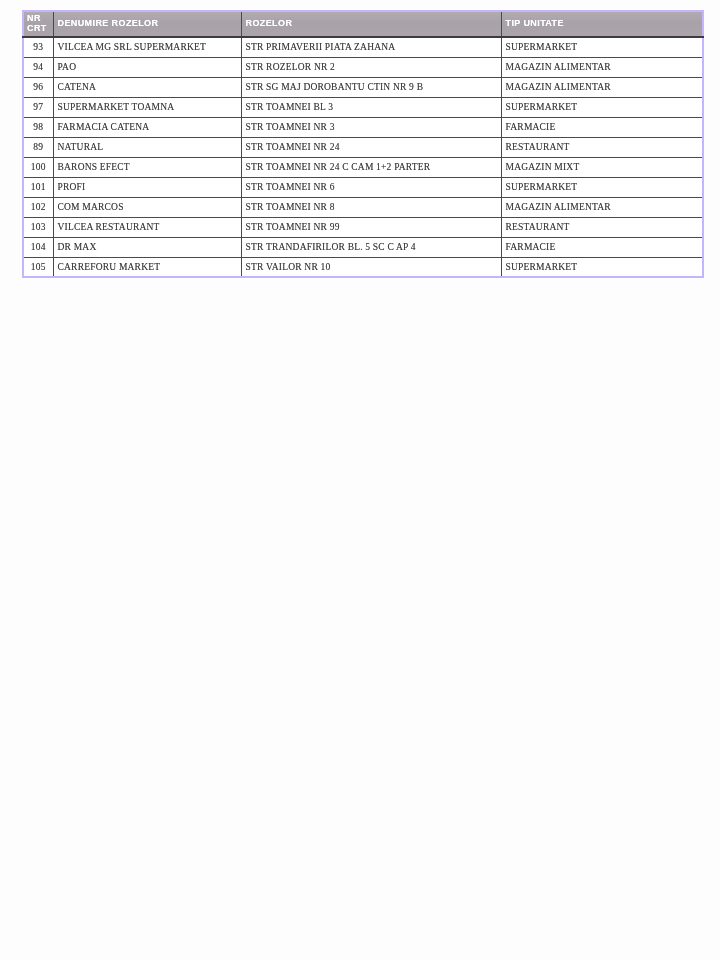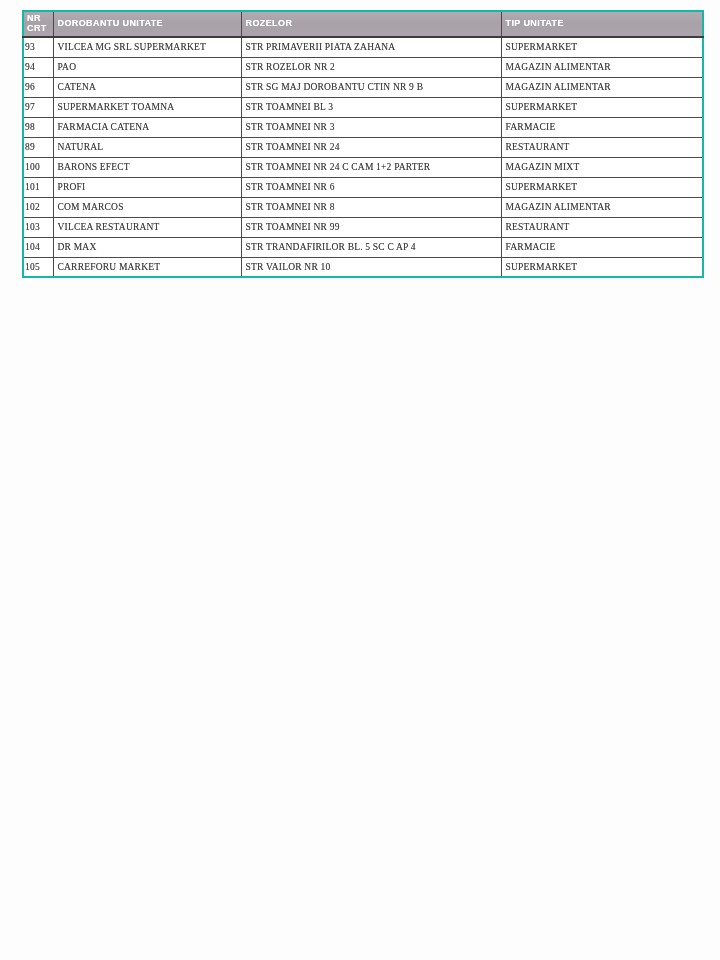--- a/index.html
+++ b/index.html
@@ -23,21 +23,21 @@
     height: 960px;
     background: var(--page-bg);
   }
   table.units-table {
     position: absolute;
     left: 22px;
     top: 10px;
     border-collapse: collapse;
     table-layout: fixed;
     width: 682px;
-    border: 2px solid #14b8a6;
+    border: 2px solid #c4b5fd;
     background: #ffffff;
   }
   table.units-table col.c-nr       { width: 30px; }
   table.units-table col.c-denumire { width: 188px; }
   table.units-table col.c-adresa   { width: 260px; }
   table.units-table col.c-tip      { width: 202px; }
 
   table.units-table th {
     background: linear-gradient(180deg, #b1abb1 0%, #a8a2a8 45%, #aba5ab 100%);
     color: var(--header-text);
@@ -64,40 +64,41 @@
     font-size: 9.5px;
     letter-spacing: 0.2px;
     color: var(--body-text);
     padding: 1px 3px 1px 4px;
     vertical-align: middle;
     white-space: nowrap;
     overflow: hidden;
     text-shadow: 0 0 0.5px rgba(70,70,70,0.55);
   }
   table.units-table td.col-nr {
+    text-align: center;
     padding-left: 1px;
     padding-right: 1px;
   }
 </style>
 </head>
 <body>
 
 <div class="page">
   <table class="units-table">
     <colgroup>
       <col class="c-nr">
       <col class="c-denumire">
       <col class="c-adresa">
       <col class="c-tip">
     </colgroup>
     <thead>
       <tr>
         <th class="col-nr">NR
 CRT</th>
-        <th class="col-denumire">DOROBANTU UNITATE</th>
+        <th class="col-denumire">DENUMIRE ROZELOR</th>
         <th class="col-adresa">ROZELOR</th>
         <th class="col-tip">TIP UNITATE</th>
       </tr>
     </thead>
     <tbody>
         <tr>
           <td class="col-nr">93</td>
           <td class="col-denumire">VILCEA MG SRL SUPERMARKET</td>
           <td class="col-adresa">STR PRIMAVERII PIATA ZAHANA</td>
           <td class="col-tip">SUPERMARKET</td>

